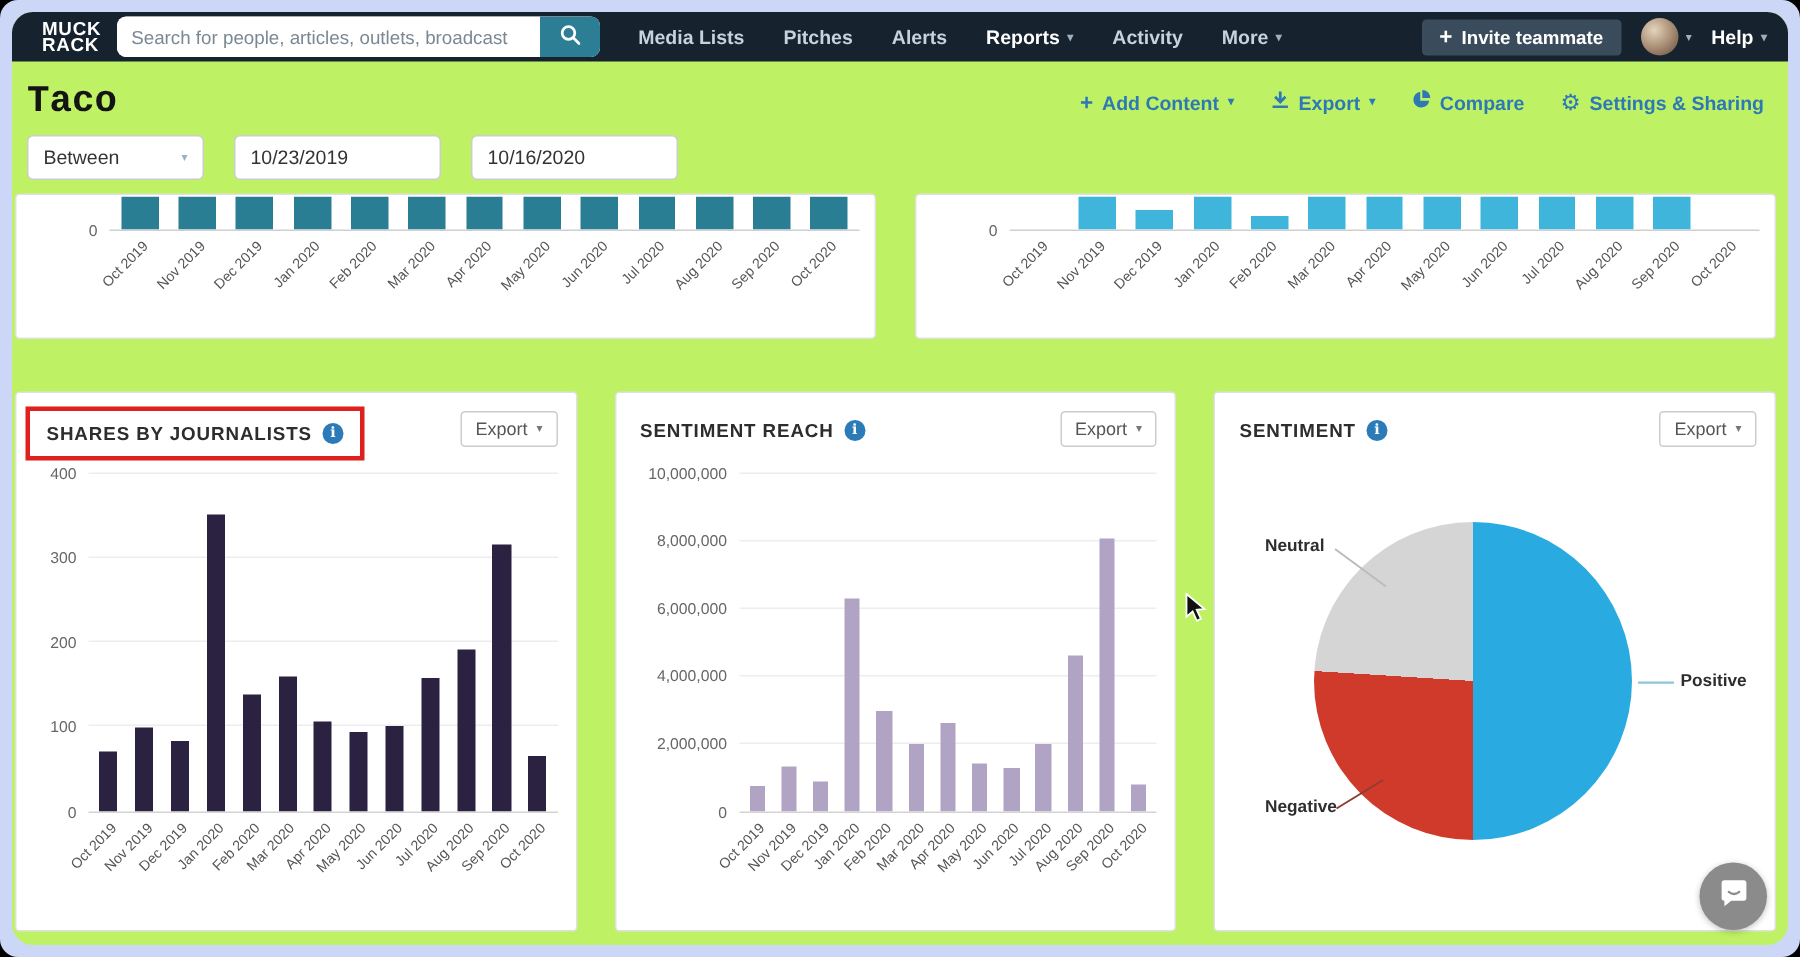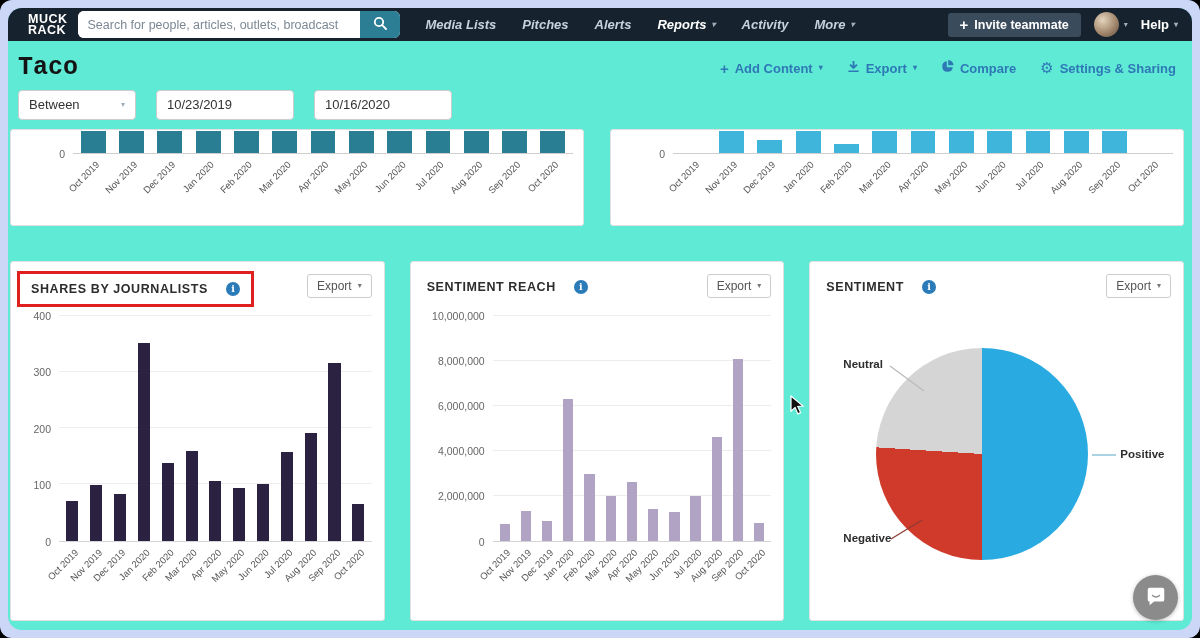--- a/index.html
+++ b/index.html
@@ -1,29 +1,29 @@
 <!DOCTYPE html>
 <html><head>
 <meta charset="utf-8">
 <style>
   html,body{margin:0;padding:0;background:#000;}
   *{box-sizing:border-box;}
   .stage{position:relative;width:1200px;height:638px;background:#000;font-family:"Liberation Sans",sans-serif;overflow:hidden;}
   .frame{position:absolute;inset:0;background:#ccd7f8;border-radius:12px;}
-  .page{position:absolute;inset:8px;background:#5eead4;border-radius:14px;overflow:hidden;}
+  .page{position:absolute;inset:8px;background:#bef264;border-radius:14px;overflow:hidden;}
 
   
   .topnav{height:33px;background:#16222e;display:flex;align-items:center;color:#fff;}
   .logo{margin-left:20px;font-weight:800;font-size:12.5px;line-height:10.5px;letter-spacing:.5px;white-space:nowrap;}
   .searchbox{display:flex;align-items:stretch;height:27px;width:322px;margin-left:10px;border-radius:6px;overflow:hidden;background:#fff;}
   .searchbox input{flex:1;border:0;outline:none;padding:0 10px;font-size:12.5px;color:#333;font-family:"Liberation Sans",sans-serif;}
   .searchbox input::placeholder{color:#7b8894;}
   .search-btn{width:40px;background:#2c7e95;border:0;display:flex;align-items:center;justify-content:center;cursor:pointer;}
   .navitems{display:flex;align-items:center;gap:26px;margin-left:26px;font-size:13px;font-weight:600;color:#c6d2dc;}
-  .navitem{display:flex;align-items:center;gap:5px;cursor:pointer;white-space:nowrap;font-style:italic;}
+  .navitem{display:flex;align-items:center;gap:5px;cursor:pointer;white-space:nowrap;}
   .navitem.active{color:#fff;font-weight:700;}
   .caret{font-size:8px;line-height:1;color:#9fb0bd;}
   .nav-right{margin-left:auto;display:flex;align-items:center;gap:13px;margin-right:14px;}
   .invite-btn{background:#3a4b5c;color:#fff;border:0;border-radius:3px;height:24px;padding:0 12px;font-size:12.5px;font-weight:600;display:flex;align-items:center;gap:6px;cursor:pointer;font-family:"Liberation Sans",sans-serif;}
   .avatar-wrap{display:flex;align-items:center;gap:5px;cursor:pointer;}
   .avatar{width:25px;height:25px;border-radius:50%;background:radial-gradient(circle at 35% 32%,#e4d4bc,#a3886e 55%,#5d4a3c);}
   .help{display:flex;align-items:center;gap:5px;font-size:13px;font-weight:600;color:#fff;cursor:pointer;}
 
   
   .header-row{display:flex;align-items:flex-start;justify-content:space-between;padding:13px 16px 6px 10px;}
@@ -43,21 +43,21 @@
   .tab.active{background:#e3e3e3;border-color:#bdbdbd;}
   .rangebar{display:flex;align-items:center;gap:20px;}
   .range-select{width:118px;height:30px;border:1px solid #ccc;border-radius:4px;background:#fff;display:flex;align-items:center;justify-content:space-between;padding:0 10px;font-size:13px;color:#333;cursor:pointer;}
   .date-input{width:138px;height:30px;border:1px solid #ccc;border-radius:4px;background:#fff;padding:0 10px;font-size:13px;color:#333;font-family:"Liberation Sans",sans-serif;}
 
   
   .top-cards{display:flex;gap:26px;margin:9px 8px 0 2px;}
   .mini-card{background:#fff;border:1px solid #e0e0e0;border-radius:3px;height:97px;overflow:hidden;position:relative;flex:1;}
   .bottom-cards{display:flex;gap:25px;margin:35px 8px 0 2px;align-items:stretch;}
   .card{background:#fff;border:1px solid #e0e0e0;border-radius:3px;flex:1;position:relative;height:360px;padding-top:50px;overflow:hidden;}
-  .card-title-wrap{position:absolute;left:16px;top:18px;display:flex;align-items:center;gap:18px;}
+  .card-title-wrap{position:absolute;left:16px;top:18px;display:flex;align-items:center;gap:7px;}
   .card-title{font-size:12.5px;font-weight:700;letter-spacing:.6px;color:#2d2d2d;white-space:nowrap;}
   .info-icon{width:14px;height:14px;border-radius:50%;background:#2b7bb9;color:#fff;font-size:9.5px;font-weight:700;display:flex;align-items:center;justify-content:center;font-family:"DejaVu Serif",serif;}
   .export-btn{position:absolute;right:12px;top:12px;border:1px solid #ccc;background:#fff;border-radius:3px;padding:4px 9px;font-size:12px;color:#555;display:flex;align-items:center;gap:6px;cursor:pointer;font-family:"Liberation Sans",sans-serif;}
   .export-btn .caret{color:#777;}
   .red-box{position:absolute;left:6px;top:9px;border:3px solid #e01f1f;padding:8px 11px;}
   .red-box .card-title-wrap{position:static;}
 
   
   .chart{display:grid;grid-template-columns:var(--yw,44px) 1fr;margin:4px 12px 0 4px;}
   .yaxis{position:relative;grid-column:1;grid-row:1;}

